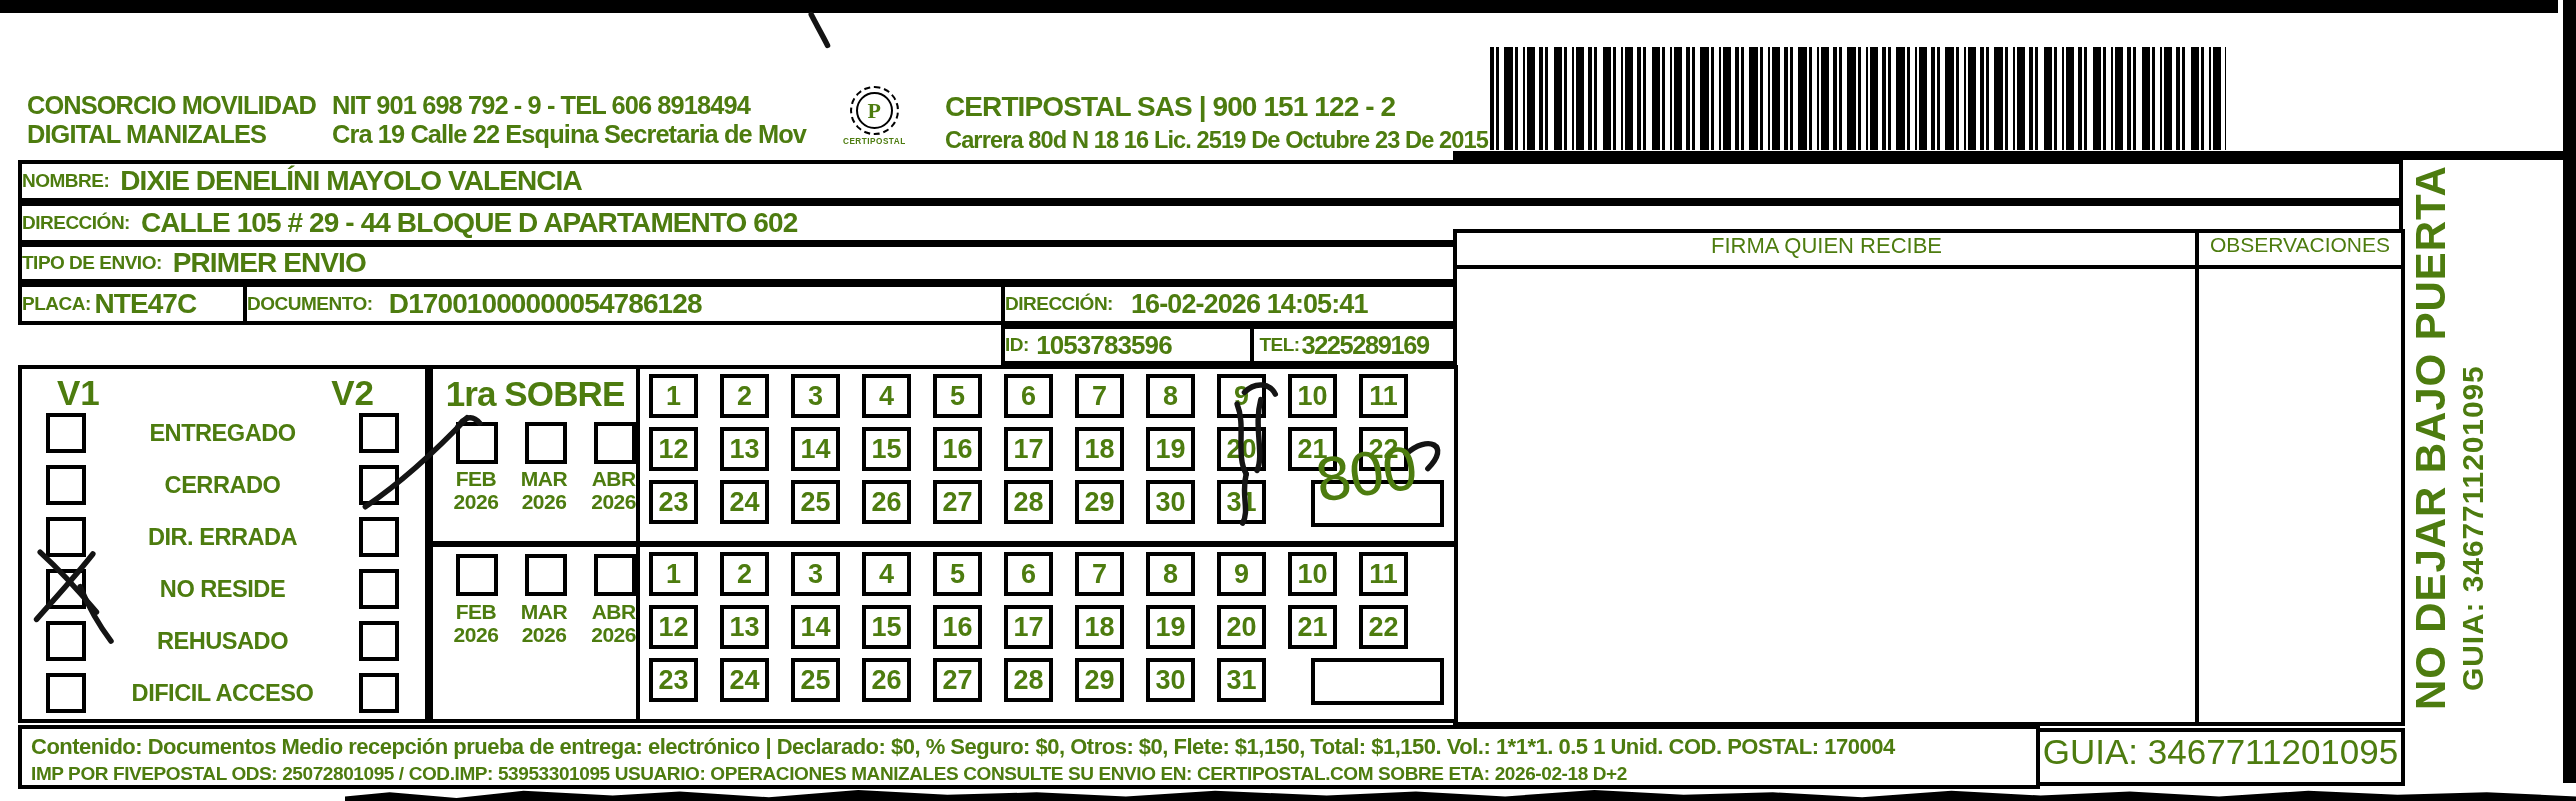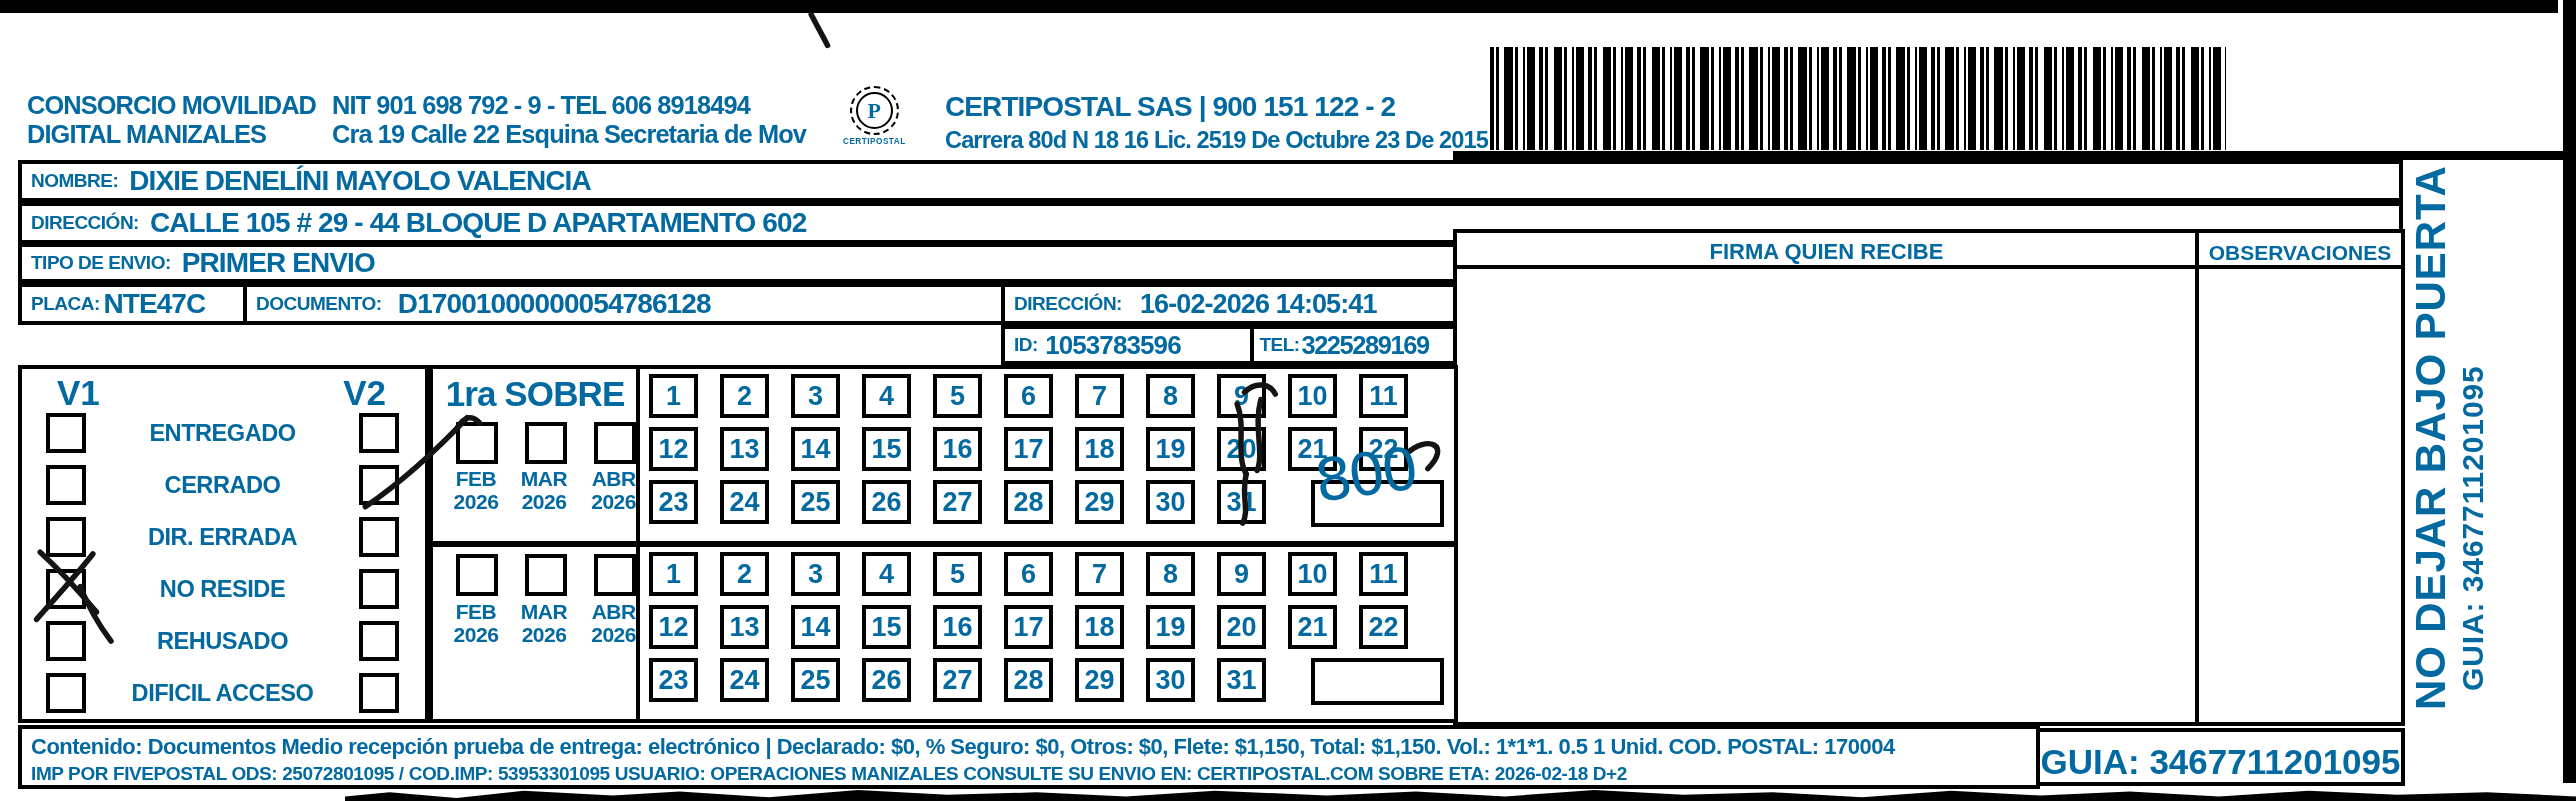--- a/index.html
+++ b/index.html
@@ -1,28 +1,28 @@
 <!DOCTYPE html>
 <html style="font-size:14.5px"><head>
 <meta charset="utf-8">
 <style>
   html,body{margin:0;padding:0;background:#888;}
   .sheet{position:relative;width:2576px;height:801px;background:#fff;overflow:hidden;
-         font-family:"Liberation Sans",sans-serif;color:#0369a1;}
+         font-family:"Liberation Sans",sans-serif;color:#4d7c0f;}
   .abs{position:absolute;box-sizing:border-box;}
   .b{border:4.5px solid #000;background:#fff;}
-  .frow{display:flex;align-items:center;padding-left:9px;}
+  .frow{display:flex;align-items:center;}
   .lbl{font-weight:700;font-size:19px;letter-spacing:-0.5px;white-space:nowrap;}
   .val{font-weight:700;font-size:28px;letter-spacing:-0.9px;margin-left:11px;white-space:nowrap;}
-  .hdrcell{display:flex;align-items:flex-end;justify-content:center;font-weight:700;font-size:22px;}
+  .hdrcell{display:flex;align-items:flex-start;justify-content:center;font-weight:400;font-size:22px;}
   .band{background:#000;}
   .cb{width:40px;height:40px;border:4.5px solid #000;background:#fff;box-sizing:border-box;flex:0 0 auto;}
   .statusrow{display:flex;align-items:center;height:52px;padding:0 23.6px;}
   .statuslbl{flex:1;text-align:center;font-weight:700;font-size:23.6px;letter-spacing:-0.5px;}
-  .vhead{position:absolute;top:3.6px;left:0;right:4px;display:flex;justify-content:space-between;
+  .vhead{position:absolute;top:3.6px;left:0;right:16px;display:flex;justify-content:space-between;
          padding:0 35px;font-weight:700;font-size:35px;}
   .vtitle{font-weight:700;font-size:35px;letter-spacing:-0.9px;padding:5.4px 0 0 12.7px;}
   .months{display:flex;gap:14.5px;padding:7.3px 0 0 11px;}
   .mblock{width:56px;display:flex;flex-direction:column;align-items:flex-end;}
   .mlbl{font-weight:700;font-size:21px;line-height:23px;margin-top:3.6px;letter-spacing:-0.5px;text-align:center;}
   .calrow{position:absolute;left:0;display:flex;gap:22px;padding-left:9px;width:808px;}
   .day{width:49px;height:44px;border:4.5px solid #000;box-sizing:border-box;display:flex;
        align-items:center;justify-content:center;font-weight:700;font-size:27px;flex:0 0 auto;background:#fff;}
   .wide{width:133px;height:47px;border:4.5px solid #000;box-sizing:border-box;margin-left:auto;
         margin-right:12.7px;background:#fff;}

